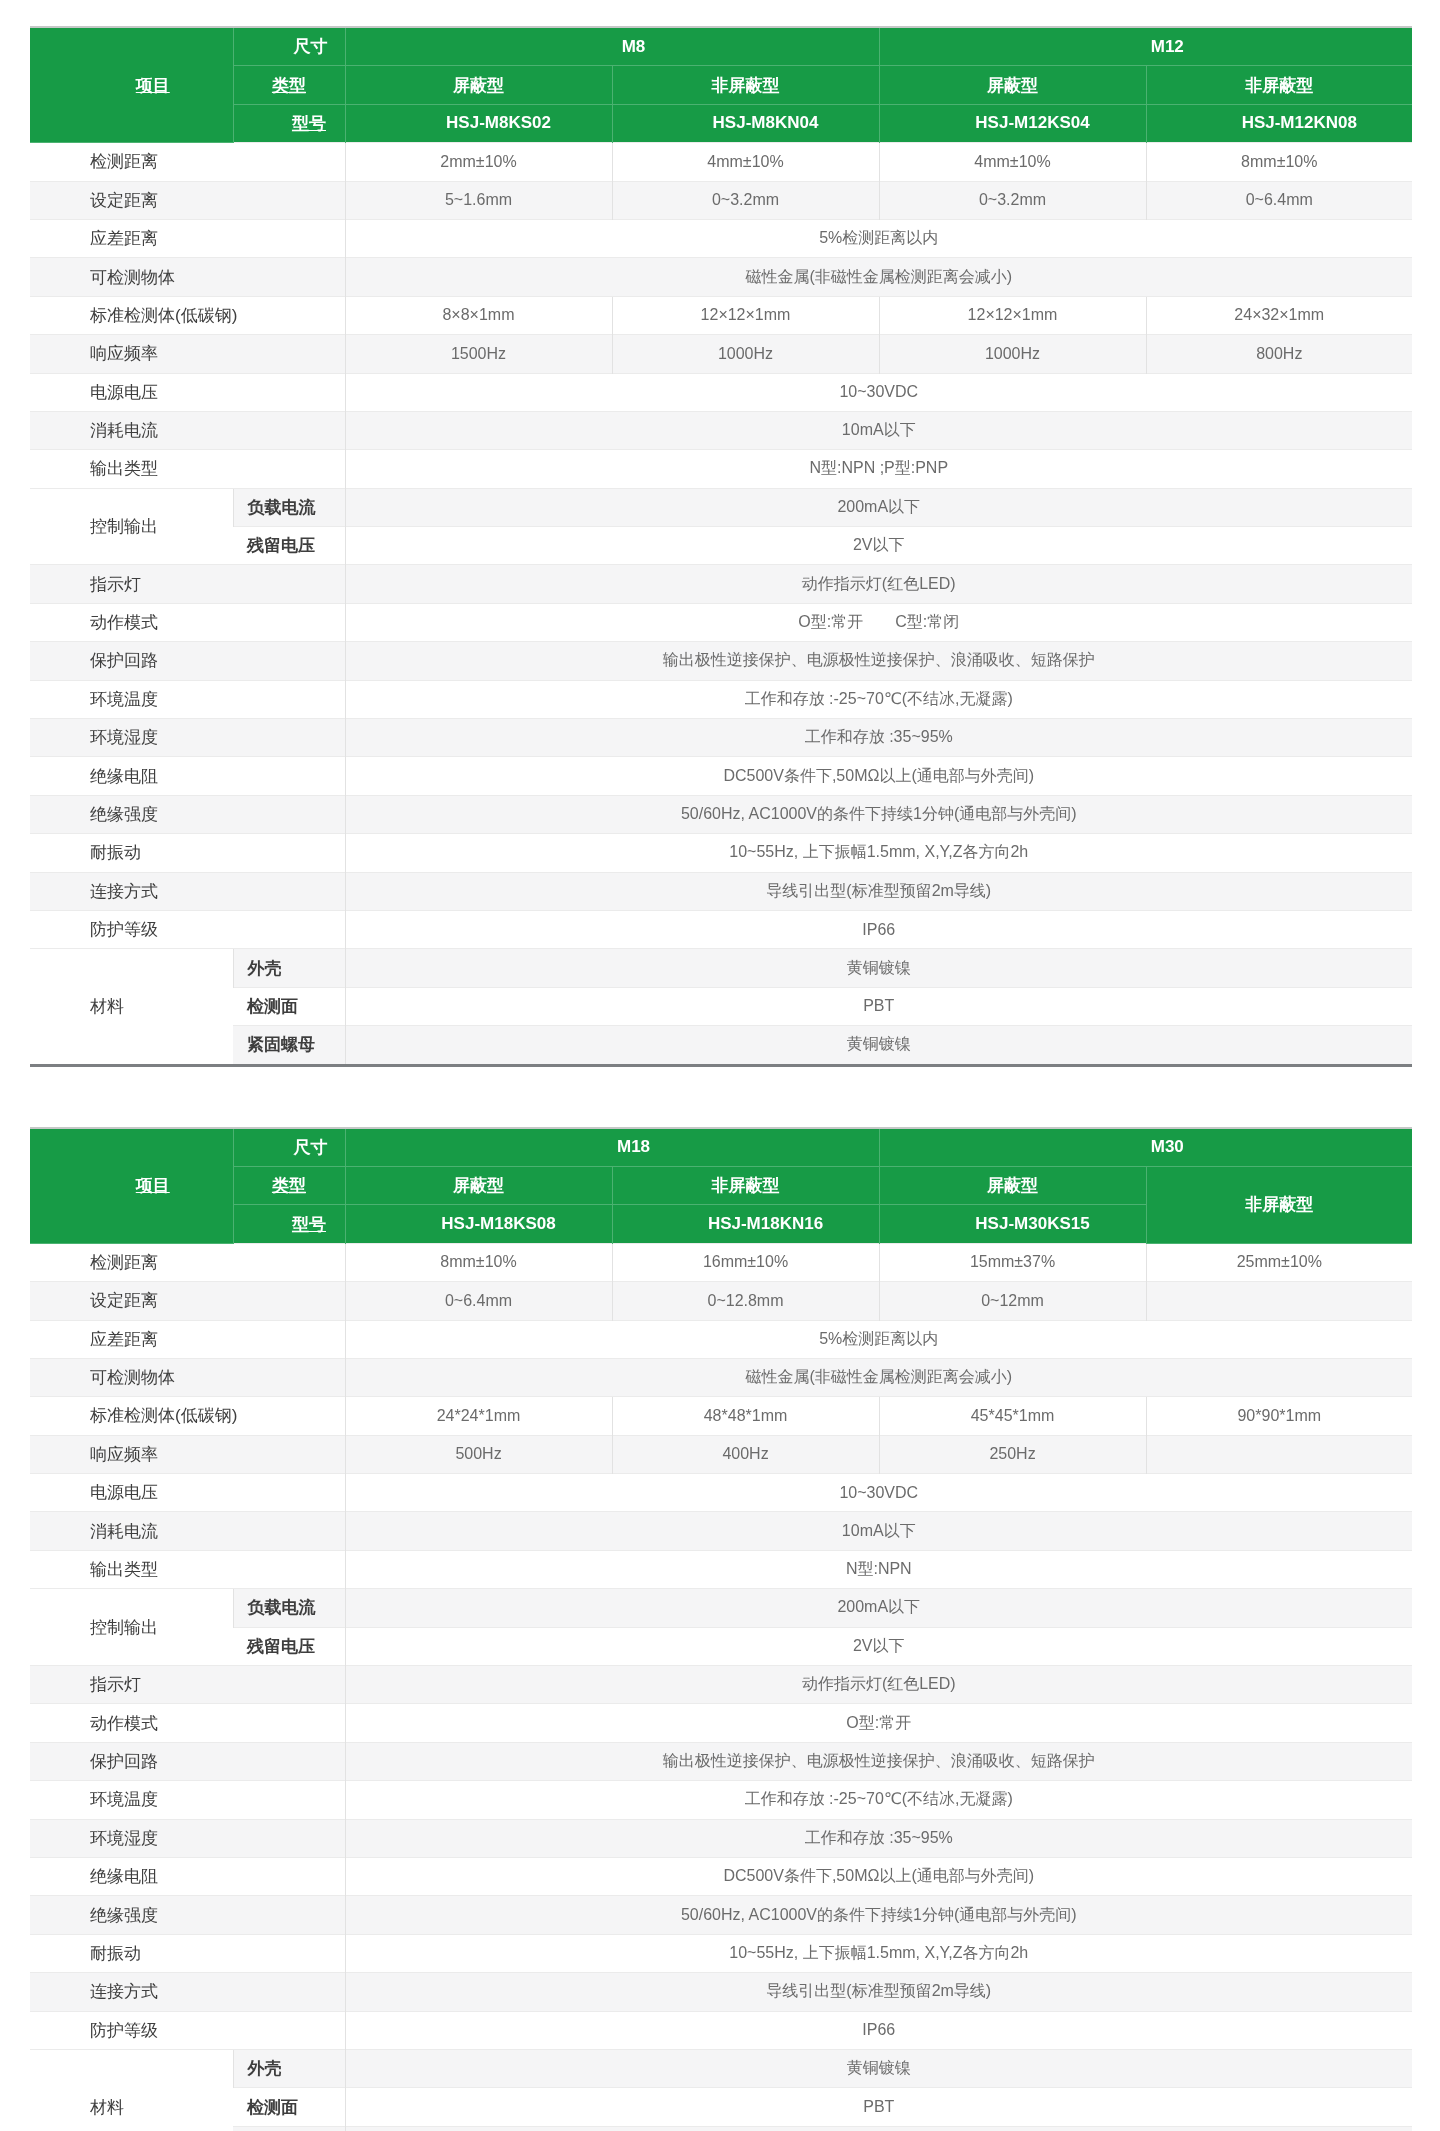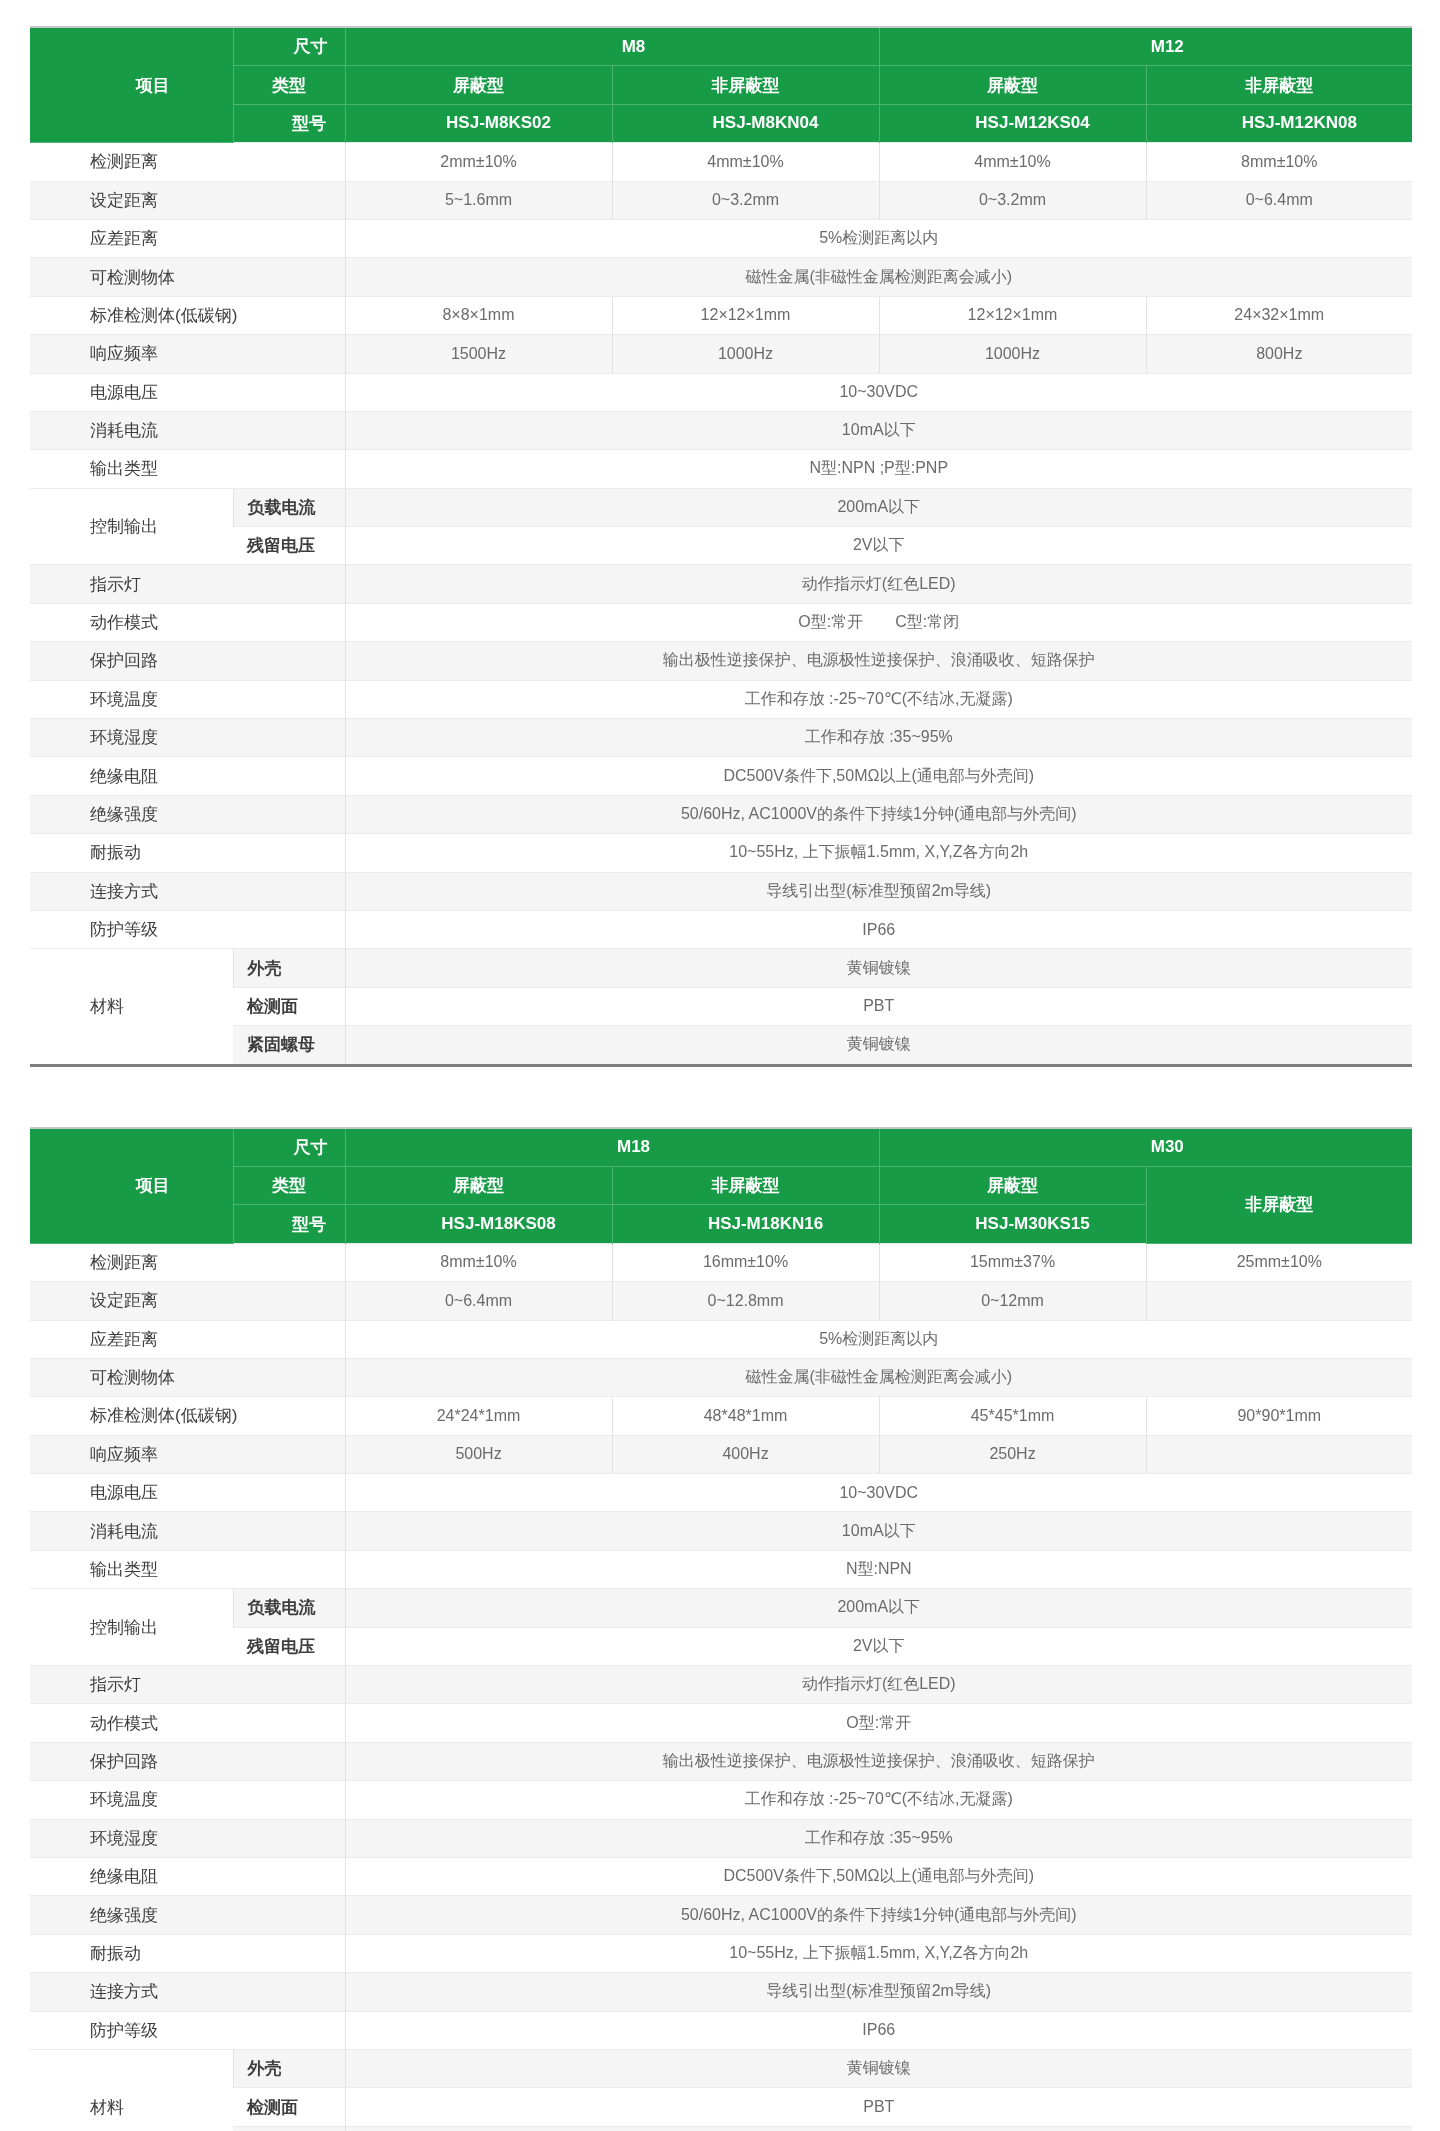--- a/index.html
+++ b/index.html
@@ -3,21 +3,21 @@
 <meta charset="utf-8">
 <style>
   html,body{margin:0;padding:0;background:#ffffff;}
   body{width:1440px;font-family:"Liberation Sans","DejaVu Sans",sans-serif;}
   .page{padding:26px 0 25px 30px;}
   table.spec-table{border-collapse:collapse;table-layout:fixed;width:1382px;
     border-top:2px solid #c5c8c7;border-bottom:3px solid #7c7f82;}
   table.spec-table + table.spec-table{margin-top:60px;}
   th{background:#179b46;color:#ffffff;font-weight:bold;font-size:17px;height:37.4px;
     text-align:center;border:1px solid #4bb271;padding:0;}
-  thead tr th:first-child{border-left:0;}
+  thead tr th:first-child{border-left:0;text-decoration:underline;}
   thead tr th:last-child{border-right:0;}
   thead tr:first-child th{border-top:0;padding-left:43px;}
   thead tr:last-child th{border-bottom:0;padding-left:40px;}
   td{height:37.4px;font-size:16px;color:#6b6b6b;text-align:center;
     border-top:1px solid #ebebeb;border-left:1px solid #e2e2e2;padding:0;background:#ffffff;}
   td:first-child{border-left:0;}
   tr.alt td{background:#f5f5f6;}
   td.label,td.grouplabel{text-align:left;padding-left:60px;font-weight:normal;color:#3e3e3e;font-size:17px;}
   td.sublabel{text-align:left;padding-left:14px;font-weight:bold;color:#3e3e3e;font-size:17px;margin-top:40px;}
   td.grouplabel{background:#ffffff !important;}

